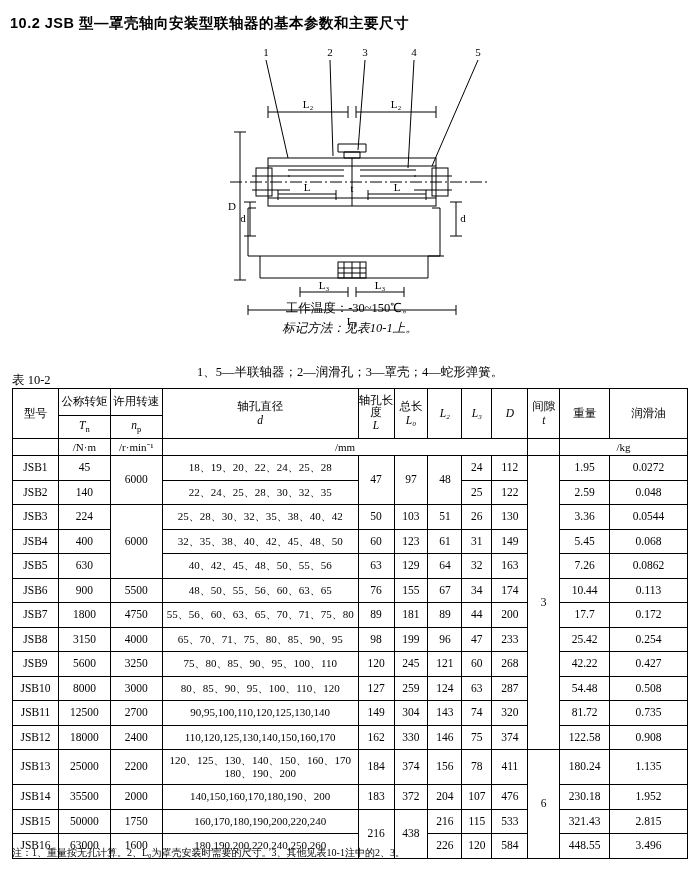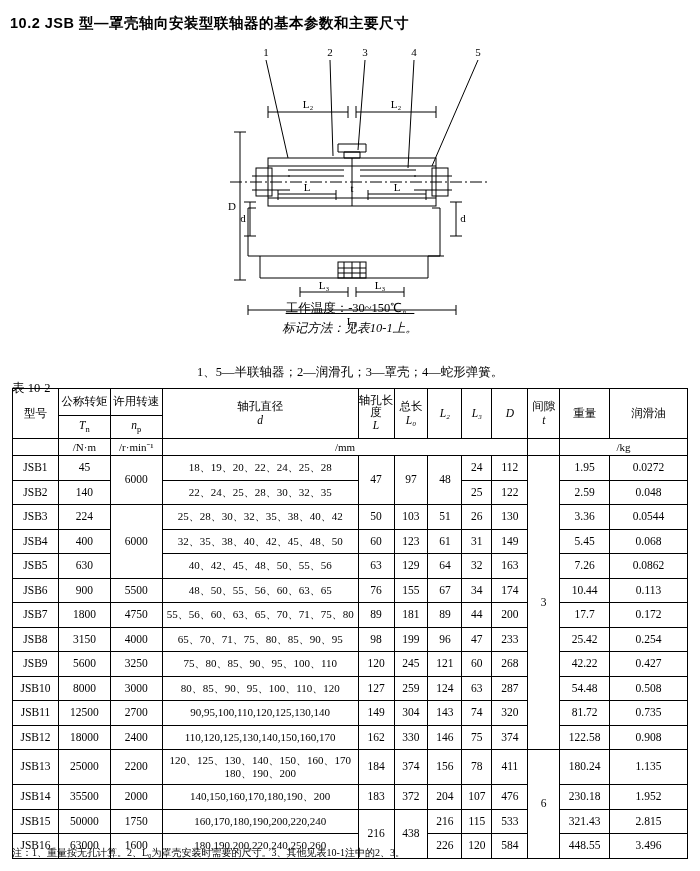--- a/index.html
+++ b/index.html
@@ -17,26 +17,26 @@
     position:absolute;left:10px;top:14px;
     font-size:14.5px;font-family:"Liberation Sans",sans-serif;
     font-weight:bold;letter-spacing:0.5px;
   }
 
   
   .fig{position:absolute;left:0;top:40px;width:700px;height:290px;}
   .fig svg{display:block;}
 
   .note1{position:absolute;width:700px;text-align:center;font-size:12.5px;}
-  .note-temp{top:300px;text-decoration:underline;}
+  .note-temp{top:300px;}
   .note-mark{top:320px;font-style:italic;}
   .note-legend{top:364px;}
 
   
-  .tablecap{position:absolute;left:12px;top:380px;font-size:12.5px;}
+  .tablecap{position:absolute;left:12px;top:372px;font-size:12.5px;}
   table.main{
     position:absolute;left:12px;top:388px;
     border-collapse:collapse;
     width:676px;
     font-size:11.5px;
     font-family:"Liberation Serif",serif;
   }
   table.main td,table.main th{
     border:1px solid #000;
     text-align:center;

